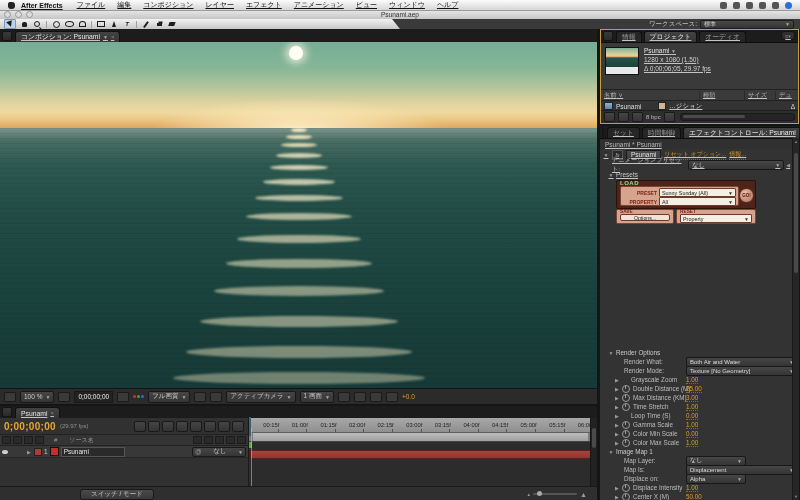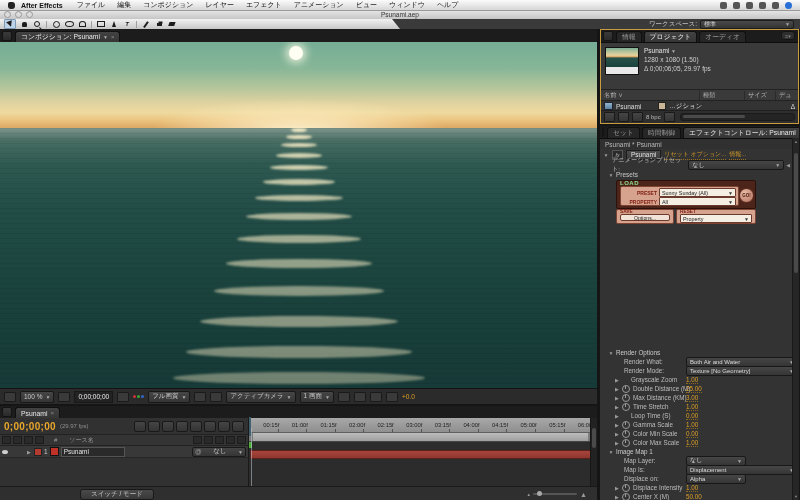--- a/index.html
+++ b/index.html
@@ -1,18 +1,18 @@
 <!DOCTYPE html>
 <html><head>
 <meta charset="utf-8">
 <style>
   html,body{margin:0;padding:0;background:#000;}
   #screen{position:relative;width:800px;height:500px;background:#151515;overflow:hidden;
           font-family:"Liberation Sans",sans-serif;color:#c4c4c4;-webkit-font-smoothing:antialiased;}
-  .abs{position:absolute;}
+  .abs{position:absolute;text-decoration:underline;}
 
   
   #menubar{left:0;top:0;width:800px;height:10px;background:linear-gradient(#fbfbfb,#d6d6d6);
            border-bottom:1px solid #9a9a9a;display:flex;align-items:center;font-size:7px;color:#111;z-index:30;}
   #menubar .apple{width:7px;height:7px;margin:0 6px 0 8px;background:#222;border-radius:2px 3px 3px 3px;}
   #menubar .appname{font-weight:bold;margin-right:8px;}
   #menubar .mitem{margin:0 6px;white-space:nowrap;}
   #menubar .status{margin-left:auto;display:flex;align-items:center;gap:6px;padding-right:8px;}
   #menubar .sic{width:7px;height:7px;background:#555;border-radius:2px;}
   #menubar .sic.round{border-radius:50%;background:#2a6fd6;}

